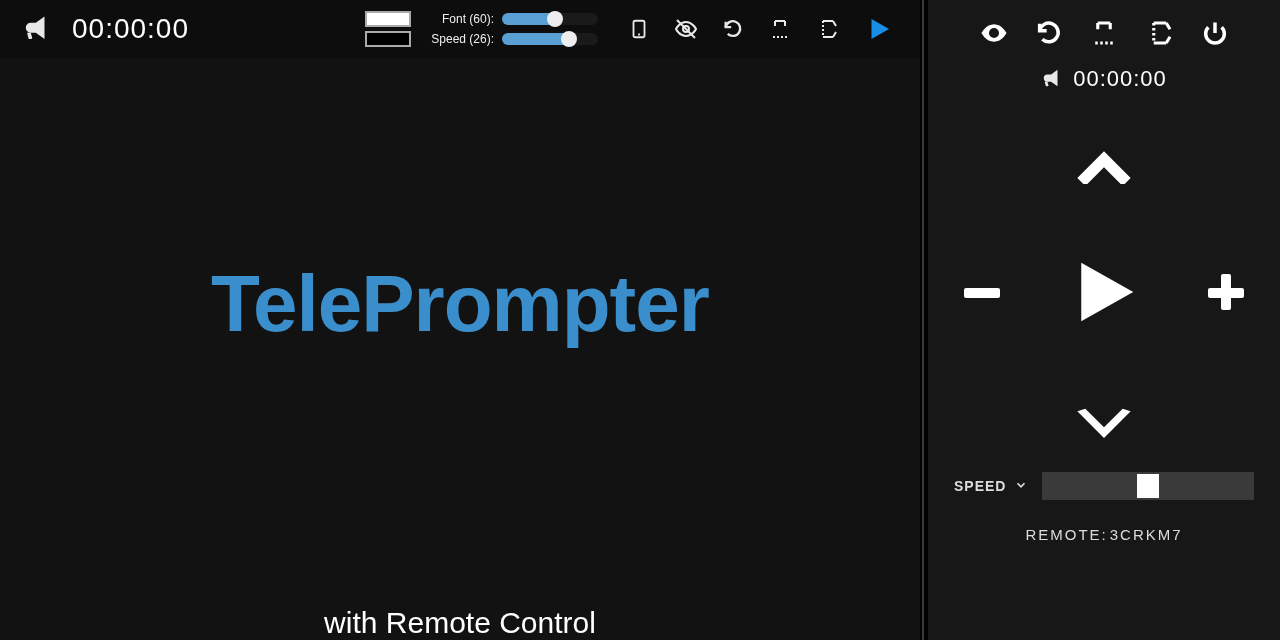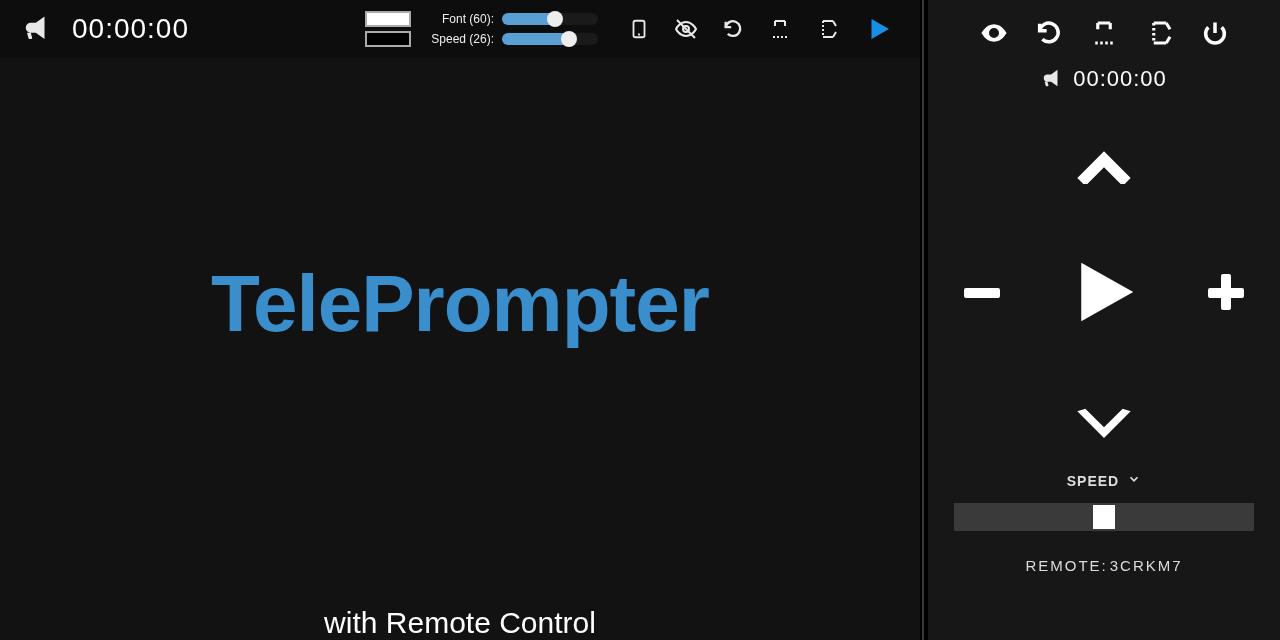--- a/index.html
+++ b/index.html
@@ -93,21 +93,21 @@
     display:flex; align-items:center; justify-content:center;
   }
   .dpad .up    { left: 50%; top: 8px;   transform: translateX(-50%); }
   .dpad .down  { left: 50%; bottom: 8px;transform: translateX(-50%); }
   .dpad .left  { left: 4px;  top: 50%;  transform: translateY(-50%); }
   .dpad .right { right: 4px; top: 50%;  transform: translateY(-50%); }
   .dpad .center{ left: 50%; top: 50%;   transform: translate(-50%,-50%); }
 
   .speed-section {
     width: 300px; margin-top: 20px;
-    display:flex; flex-direction:column; align-items:center; gap:14px;
+    display:flex; flex-direction:row; align-items:center; gap:14px;
   }
   .speed-header { display:flex; align-items:center; gap:8px; font-size:14px; font-weight:700; letter-spacing:1px; color:#ddd; }
   .big-slider {
     position: relative; width: 300px; height: 28px;
     background: #3a3a3a;
   }
   .big-slider .thumb {
     position: absolute; top: 2px; height: 24px; width: 22px;
     background: #fff;
     transform: translateX(-50%);

